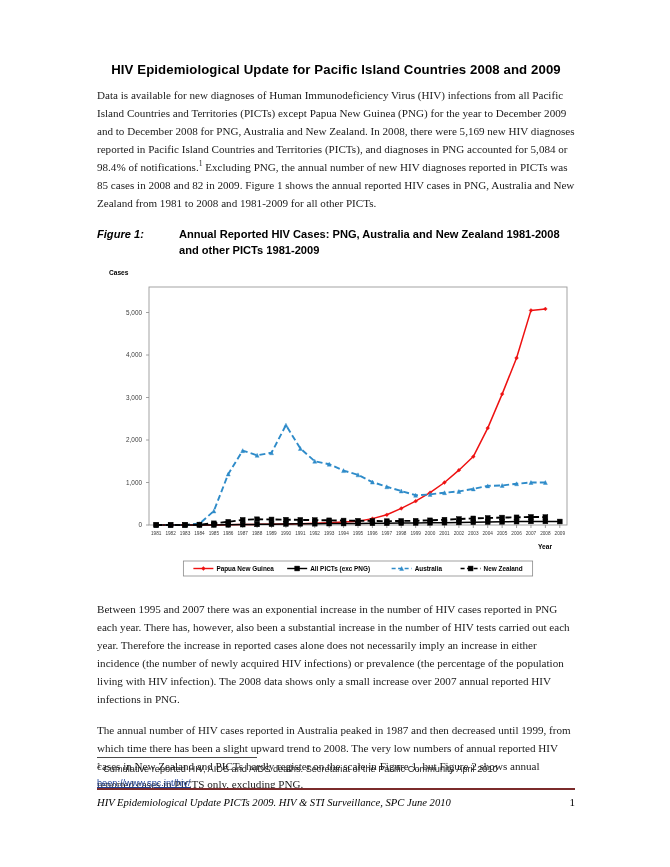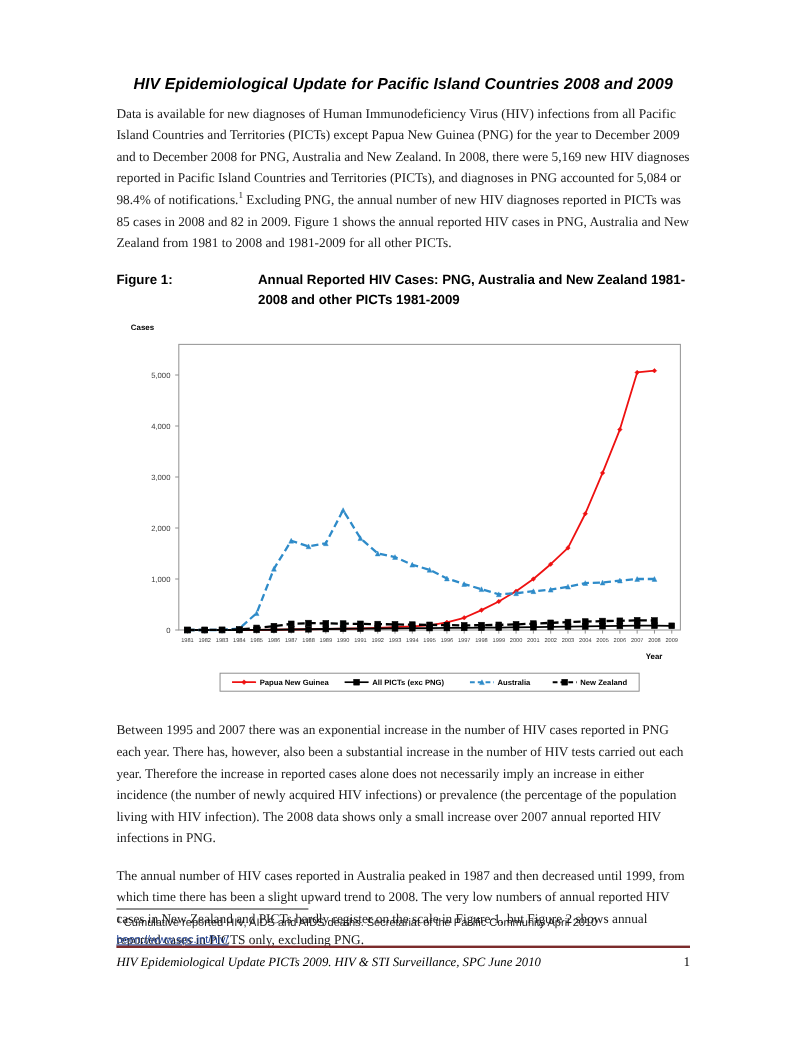--- a/index.html
+++ b/index.html
@@ -29,21 +29,20 @@
     top: 62px;
     width: 478px;
   }
   h1.doc-title {
     font-size: 13.2px;
     font-weight: bold;
     text-align: center;
     margin: 0 0 9px 0;
     letter-spacing: 0.1px;
     line-height: 1.2;
-    font-style: italic;
   }
   p.body-text {
     font-size: 11.1px;
     line-height: 1.62;
     margin: 0 0 13px 0;
     text-align: left;
     color: #1a1a1a;
     font-family: Liberation Serif, serif;
   }
   p.body-text sup {
@@ -54,24 +53,24 @@
   .figure-caption {
     display: flex;
     margin: 11px 0 6px 0;
     font-size: 11.1px;
     font-weight: bold;
     line-height: 1.5;
   }
   .figure-caption .fig-label {
     width: 82px;
     flex: 0 0 82px;
+    font-style: italic;
   }
   .figure-caption .fig-title {
     flex: 1 1 auto;
-    margin-left: 36px;
   }
   .chart-block {
     position: relative;
     width: 478px;
     height: 330px;
     margin: 2px 0 6px 0;
   }
   .chart-block svg {
     display: block;
   }

